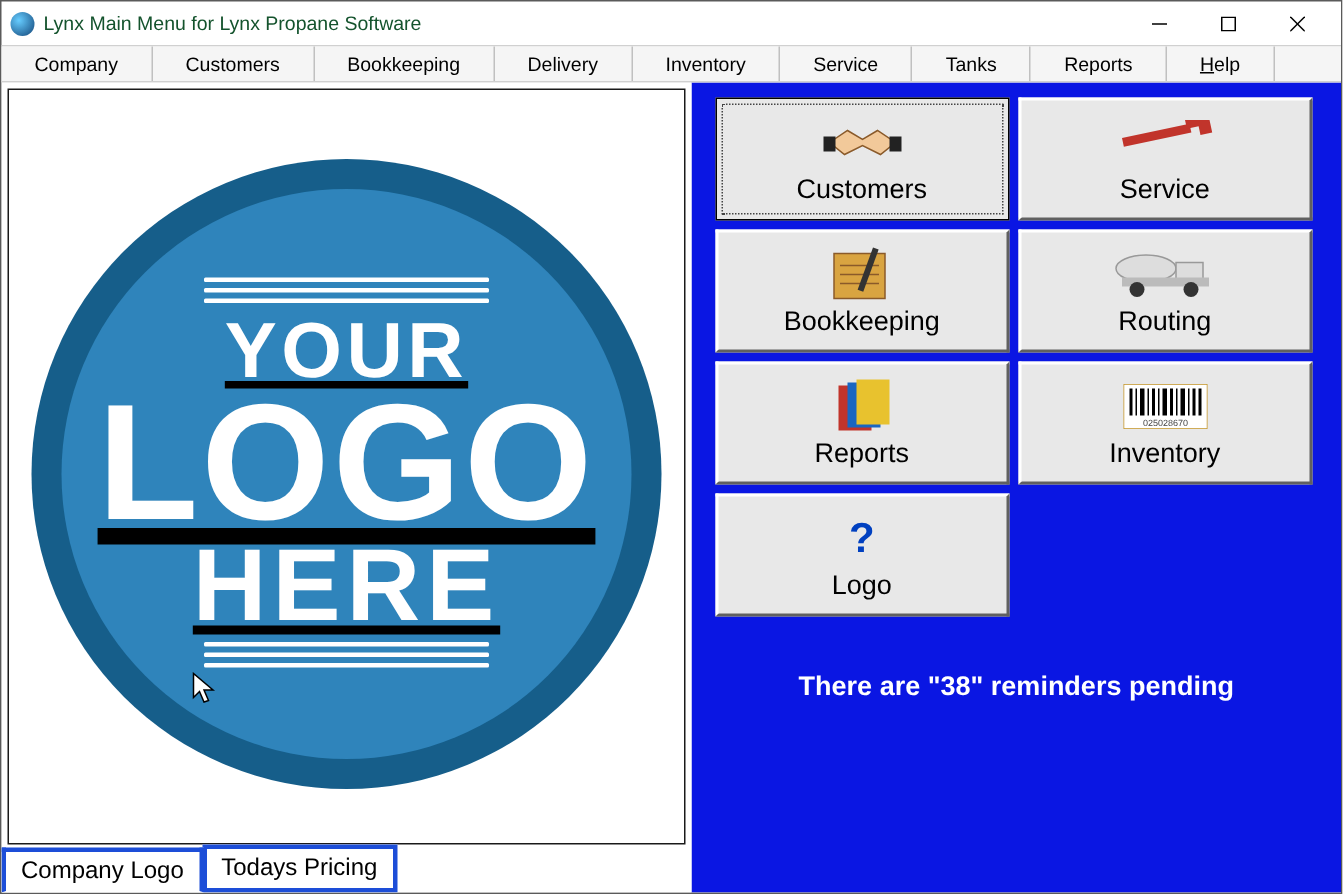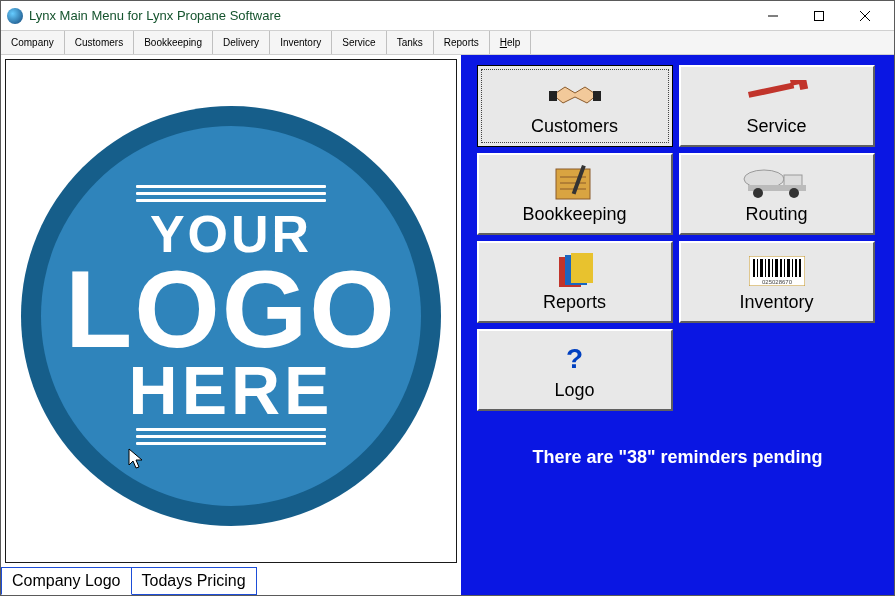--- a/index.html
+++ b/index.html
@@ -39,24 +39,24 @@
   .win-btn svg { width: 10px; height: 10px; stroke: #000; stroke-width: 1; fill: none; }
 
   .menubar {
     height: 24px;
     display: flex;
     align-items: stretch;
     border-bottom: 1px solid #d0d0d0;
     background: #f5f5f5;
   }
   .menu-item {
-    padding: 0 10px;
+    padding: 0 22px;
     display: flex; align-items: center;
     border-right: 1px solid #c0c0c0;
-    font-size: 10px;
+    font-size: 13px;
     cursor: default;
   }
   .menu-item .ul { text-decoration: underline; }
 
   .client {
     flex: 1; display: flex; overflow: hidden;
   }
 
   .left-panel {
     width: 460px;
@@ -69,20 +69,21 @@
     border: 1px solid #1a1a1a;
     display: flex; align-items: center; justify-content: center;
     overflow: hidden;
   }
   .logo-circle-outer {
     width: 420px; height: 420px;
     border-radius: 50%;
     background: #165e8a;
     display: flex; align-items: center; justify-content: center;
     margin-top: 10px;
+    text-decoration: underline;
   }
   .logo-circle-inner {
     width: 380px; height: 380px;
     border-radius: 50%;
     background: #2f84bb;
     display: flex; flex-direction: column;
     align-items: center; justify-content: center;
     color: #fff;
     font-weight: 800;
     font-family: Arial, Helvetica, sans-serif;
@@ -95,21 +96,21 @@
   .cursor {
     position: absolute; left: 122px; top: 388px;
     pointer-events: none;
   }
 
   .tabs-row {
     position: absolute; left: 0; bottom: 0; height: 30px;
     display: flex; align-items: flex-end;
   }
   .tab {
-    border: 1px solid #1d4ed8;
+    border: 3px solid #1d4ed8;
     padding: 4px 10px 4px 10px;
     font-size: 16px;
     background: #fff;
     position: relative;
     margin-right: -1px;
   }
   .tab.active { border-bottom: 1px solid #fff; z-index: 1; }
 
   .right-panel {
     flex: 1;

